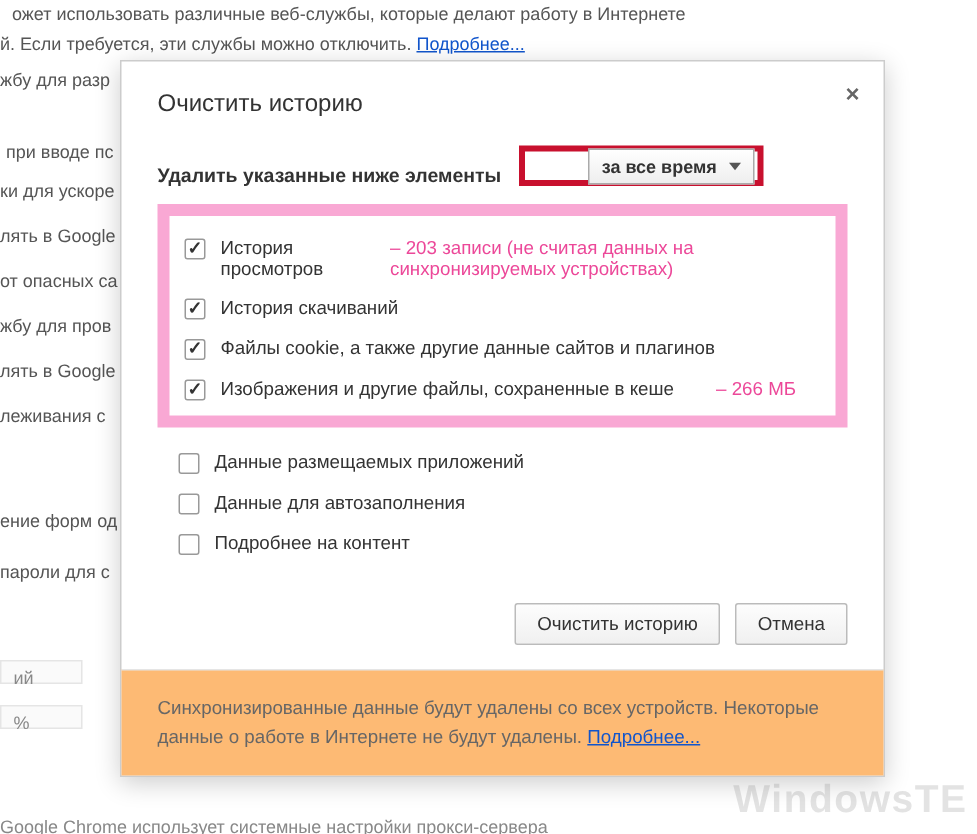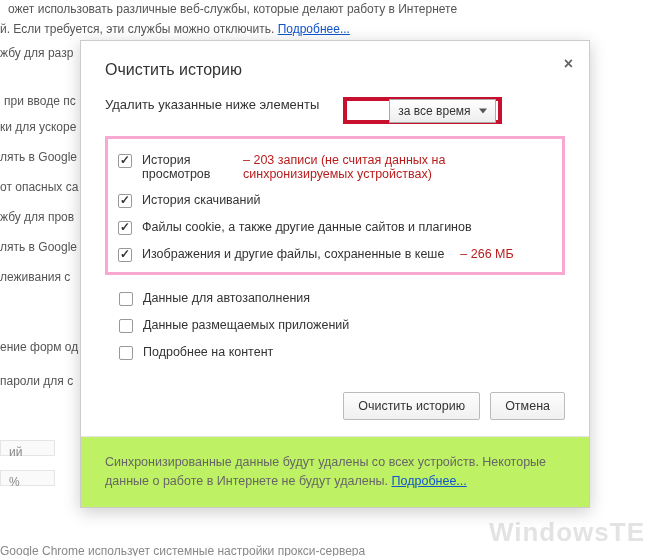--- a/index.html
+++ b/index.html
@@ -41,23 +41,24 @@
       position: absolute;
       top: 14px;
       right: 16px;
       font-size: 16px;
       color: #666;
       cursor: pointer;
       font-weight: bold;
     }
     .row-delete {
       display: flex;
-      align-items: flex-start;
-      gap: 24px;
+      align-items: flex-end;
+      gap: 12px;
       margin-bottom: 12px;
+      font-weight: bold;
     }
     .select-wrap {
       border: 4px solid #c8102e;
       display: inline-block;
       padding: 2px;
     }
     .select {
       border: 1px solid #aaa;
       background: linear-gradient(#fff,#eee);
       padding: 4px 24px 4px 8px;
@@ -70,21 +71,21 @@
     .select::after {
       content: "";
       position: absolute;
       right: 8px; top: 50%;
       transform: translateY(-50%);
       border-left: 4px solid transparent;
       border-right: 4px solid transparent;
       border-top: 5px solid #555;
     }
     .highlight-box {
-      border: 3px solid #f9a8d4;
+      border: 8px solid #f9a8d4;
       padding: 8px 8px 4px 8px;
       margin-bottom: 10px;
     }
     .check-row {
       display: flex;
       align-items: flex-start;
       gap: 10px;
       padding: 6px 2px;
       font-size: 12.5px;
       color: #333;
@@ -101,42 +102,42 @@
     }
     .check-row .cb.checked::after {
       content: "✓";
       position: absolute;
       top: -2px; left: 1px;
       font-size: 12px;
       color: #333;
       font-weight: bold;
     }
     .check-row .lbl { flex: 0 0 auto; }
-    .check-row .sub { color: #b91c1c; margin-left: 6px; }
+    .check-row .sub { color: #ec4899; margin-left: 18px; }
     .check-row.first .lbl-wrap { display:flex; gap:10px; }
     .check-row.first .lbl { width: 85px; }
     .plain-rows { padding-left: 12px; }
     .button-row {
       display: flex;
       justify-content: flex-end;
       gap: 10px;
       padding: 16px 24px;
     }
     .btn {
       border: 1px solid #bbb;
       background: linear-gradient(#fdfdfd,#f0f0f0);
       padding: 6px 14px;
       font-size: 12.5px;
       border-radius: 2px;
       cursor: pointer;
       color: #333;
     }
     .footer-note {
       border-top: 1px solid #e5e5e5;
-      background: #bef264;
+      background: #fdba74;
       padding: 16px 24px;
       font-size: 12.5px;
       color: #666;
       line-height: 1.5;
     }
     .footer-note a { color: #1155cc; text-decoration: underline; cursor: pointer;}
     .watermark {
       position: absolute;
       right: 6px;
       bottom: 8px;
@@ -202,25 +203,25 @@
       <div class="check-row">
         <span class="cb checked"></span>
         <span class="lbl">Изображения и другие файлы, сохраненные в кеше</span>
         <span class="sub">– 266 МБ</span>
       </div>
     </div>
 
     <div class="plain-rows">
       <div class="check-row">
         <span class="cb"></span>
+        <span class="lbl">Данные размещаемых приложений</span>
+      </div>
+      <div class="check-row">
+        <span class="cb"></span>
         <span class="lbl">Данные для автозаполнения</span>
-      </div>
-      <div class="check-row">
-        <span class="cb"></span>
-        <span class="lbl">Данные размещаемых приложений</span>
       </div>
       <div class="check-row">
         <span class="cb"></span>
         <span class="lbl">Подробнее на контент</span>
       </div>
     </div>
   </div>
 
   <div class="button-row">
     <div class="btn">Очистить историю</div>

